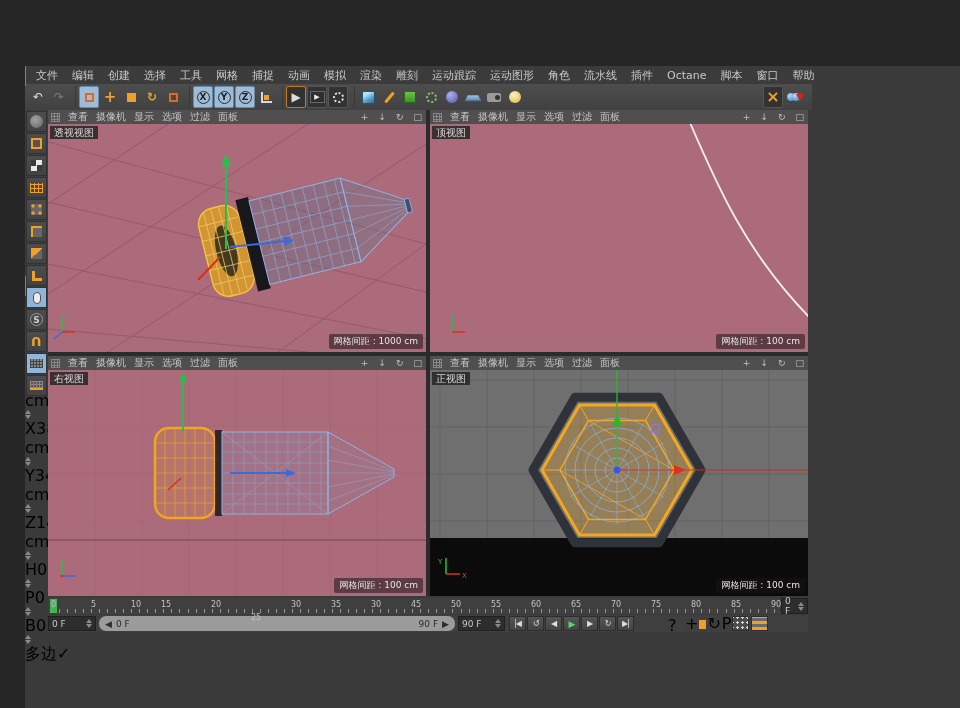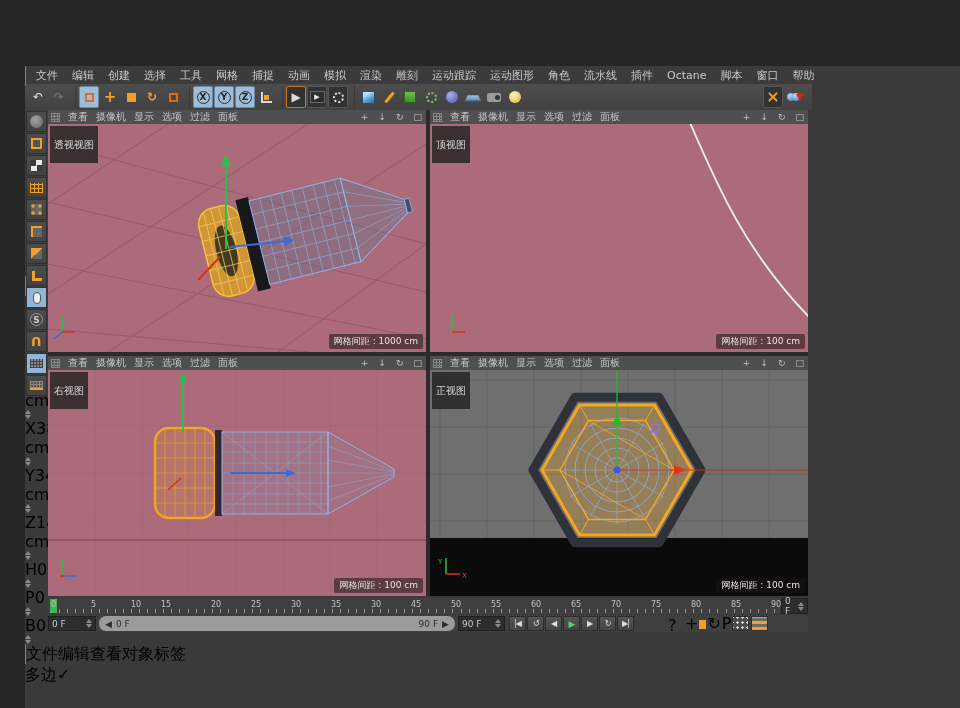--- a/index.html
+++ b/index.html
@@ -61,21 +61,21 @@
 #vp{position:absolute;left:23px;top:44px;width:760px;height:486px;background:#2b2b2b}
 .vpq{position:absolute;overflow:hidden;background:#4f4f4f}
 #q1{left:0;top:0;width:378px;height:242px}
 #q2{left:382px;top:0;width:378px;height:242px}
 #q3{left:0;top:246px;width:378px;height:240px}
 #q4{left:382px;top:246px;width:378px;height:240px}
 .vph{height:14px;background:#4f4f4f;display:flex;align-items:center;font-size:10px;color:#c6c6c6;padding:0 3px;gap:8px;position:relative;z-index:4}
 .vph .sp{flex:1}
 .vph .vicon{font-size:9px;color:#c0c0c0;padding:0 1px}
 .vp-canvas{position:absolute;left:0;top:14px;right:0;bottom:0}
-.vp-chip{position:absolute;left:2px;top:16px;background:rgba(34,34,34,.82);color:#d8d8d8;font-size:10px;line-height:13px;padding:12px 4px;z-index:3}
+.vp-chip{position:absolute;left:2px;top:16px;background:rgba(34,34,34,.82);color:#d8d8d8;font-size:10px;line-height:13px;padding:0 4px;z-index:3}
 .grid-pill{position:absolute;right:3px;bottom:3px;background:rgba(28,20,22,.55);color:#e5e5e5;font-size:9px;padding:1px 5px;border-radius:2px;z-index:3}
 .grid-ic{width:9px;height:9px;flex:none;background-image:linear-gradient(#9a9a9a 1px,transparent 1px),linear-gradient(90deg,#9a9a9a 1px,transparent 1px);background-size:3px 3px;border-right:1px solid #9a9a9a;border-bottom:1px solid #9a9a9a;opacity:.75}
 
 #ruler-row{position:absolute;left:23px;top:532px;width:760px;height:16px;background:#3f3f3f}
 #ruler{position:absolute;left:0;top:0;width:731px;height:16px}
 #ruler:after{content:"";position:absolute;left:3px;right:4px;bottom:1px;height:4px;background:repeating-linear-gradient(90deg,#929292 0 1px,transparent 1px 8.03px)}
 .tl-label{position:absolute;top:2px;font-size:8px;color:#c2c2c2;z-index:1}
 #tl-marker{position:absolute;left:2px;top:1px;width:7px;height:14px;background:#42b454}
 #cur-frame{position:absolute;right:0;top:0;width:27px;height:16px}
 #transport-row{position:absolute;left:23px;top:549px;width:760px;height:17px;background:#3f3f3f}
@@ -581,21 +581,21 @@
     </div>
 
     <div id="ruler-row">
       <div id="ruler">
         <div id="tl-marker"></div>
       <span class="tl-label" style="left: 3px;">0</span>
           <span class="tl-label" style="left: 43px;">5</span>
           <span class="tl-label" style="left: 83px;">10</span>
           <span class="tl-label" style="left: 113px;">15</span>
           <span class="tl-label" style="left: 163px; text-align: center;">20</span>
-          <span class="tl-label" style="left: 203px;">25</span>
+          <span class="tl-label" style="left: 203px; margin-top: 13px;">25</span>
           <span class="tl-label" style="left: 243px;">30</span>
           <span class="tl-label" style="left: 283px;">35</span>
           <span class="tl-label" style="left: 323px;">30</span>
           <span class="tl-label" style="left: 363px;">45</span>
           <span class="tl-label" style="left: 403px;">50</span>
           <span class="tl-label" style="left: 443px;">55</span>
           <span class="tl-label" style="left: 483px;">60</span>
           <span class="tl-label" style="left: 523px;">65</span>
           <span class="tl-label" style="left: 563px;">70</span>
           <span class="tl-label" style="left: 603px;">75</span>
@@ -761,21 +761,20 @@
               <i class="dn"></i>
             </span></div>
           <div class="crow"><span class="caxis">B</span><span class="cfield" style="width: 28px;">0 °</span><span class="stepper">
               <i class="up"></i>
               <i class="dn"></i>
             </span></div>
         </div>
     </div>
 
     <div id="om-panel">
-      <div class="pmenu" id="om-menu"><span class="grid-ic"></span><span>文件</span><span>编辑</span><span>查看</span><span>对象</span><span>标签</span></div>
       <div id="om-tree">
           <div class="om-row"><span class="conn"></span><span class="oi oi-ngon"></span><span class="om-name">多边</span><span class="om-cols"><span class="t-layer"></span><span class="t-vis"></span><span class="t-check">✓</span></span></div>
         </div>
     </div>
 
   </div>
 
   
   <svg id="overlay">
     <rect x="133.5" y="640.5" width="41" height="55" fill="none" stroke="#e8130d" stroke-width="3"></rect>

